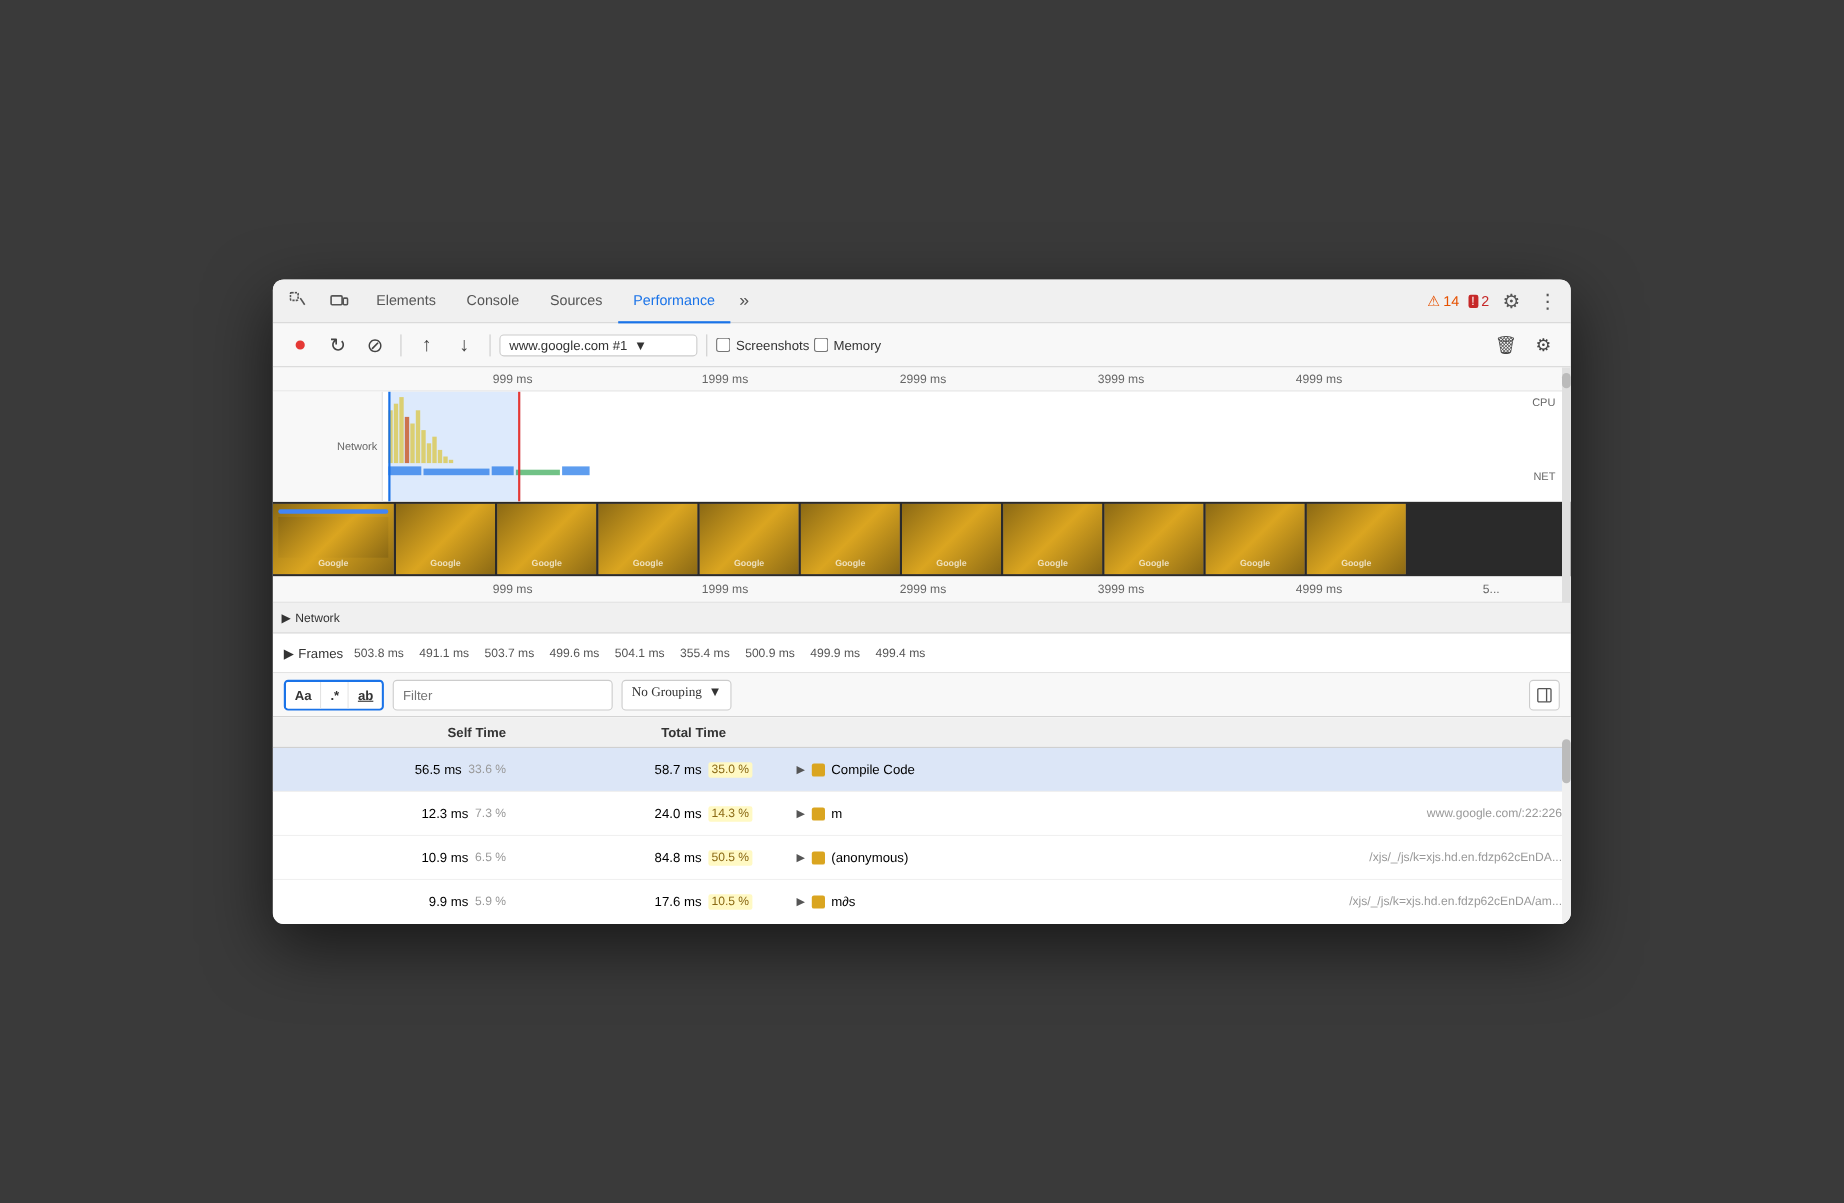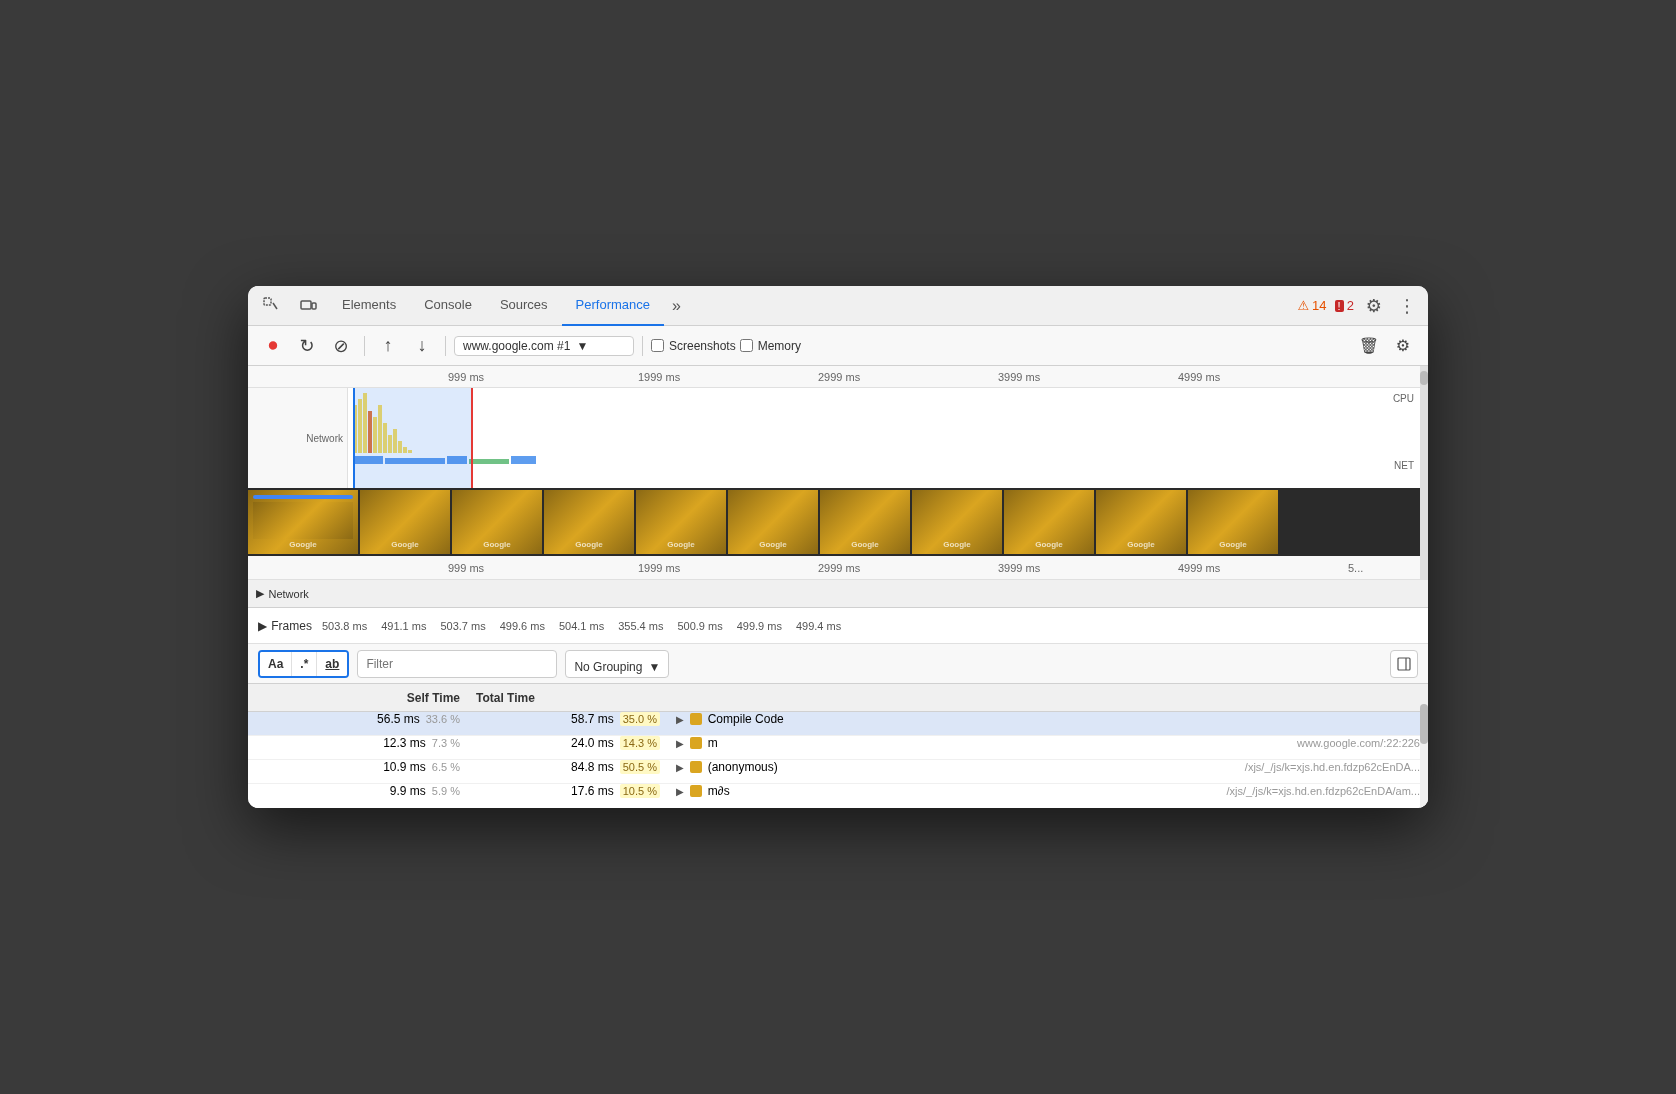--- a/index.html
+++ b/index.html
@@ -335,30 +335,31 @@
       max-width: 200px;
       border: 1px solid #ccc;
       border-radius: 4px;
       padding: 3px 8px;
       font-size: 12px;
       color: #999;
       height: 28px;
     }
     .grouping-select {
       display: flex;
-      align-items: flex-end;
+      align-items: flex-start;
       border: 1px solid #ccc;
       border-radius: 4px;
       padding: 3px 8px;
       background: white;
       font-size: 12px;
       color: #333;
       gap: 6px;
       cursor: pointer;
       height: 28px;
+      font-family: Liberation Serif, serif;
     }
     .filter-spacer { flex: 1; }
     .sidebar-toggle {
       width: 28px;
       height: 28px;
       border: 1px solid #ccc;
       border-radius: 4px;
       display: flex;
       align-items: center;
       justify-content: center;
@@ -375,27 +376,28 @@
       display: flex;
       align-items: center;
       height: 28px;
       background: #f0f0f0;
       border-bottom: 1px solid #d0d0d0;
       font-weight: 600;
       font-size: 12px;
       color: #333;
     }
     .col-self-time { width: 220px; text-align: right; padding: 0 8px; }
-    .col-total-time { width: 200px; text-align: left; padding: 0 8px; }
+    .col-total-time { width: 200px; text-align: right; padding: 0 8px; }
     .col-activity { flex: 1; padding: 0 8px; }
     .table-row {
       display: flex;
-      align-items: flex-start;
-      height: 24px;
+      align-items: center;
+      height: 40px;
       border-bottom: 1px solid #f0f0f0;
+      gap: 24px;
     }
     .table-row:nth-child(1) { background: #e8eef8; }
     .row-self-time {
       width: 220px;
       text-align: right;
       padding: 0 8px;
       display: flex;
       justify-content: flex-end;
       align-items: center;
       gap: 6px;

